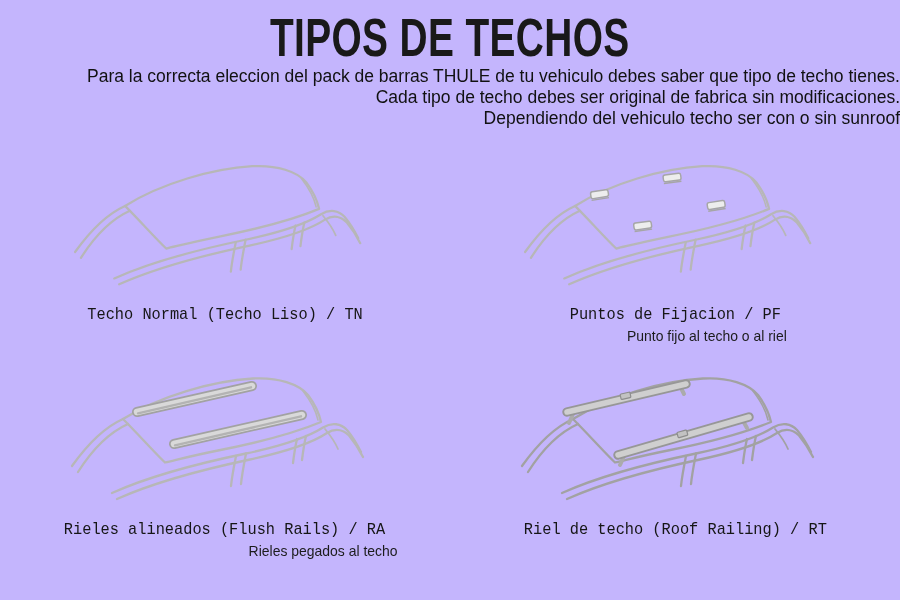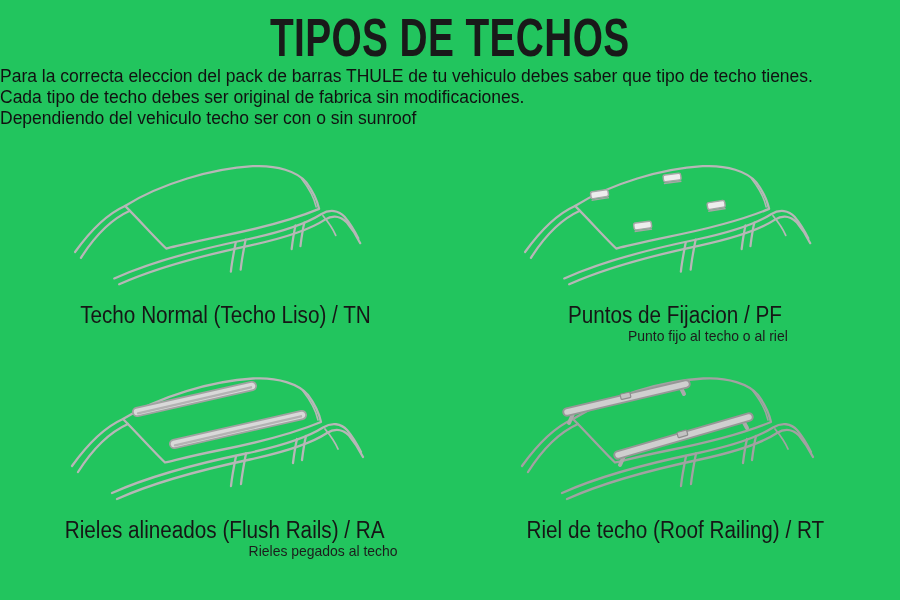--- a/index.html
+++ b/index.html
@@ -1,36 +1,36 @@
 <!DOCTYPE html>
 <html><head>
 <meta charset="utf-8">
 <style>
   html,body { margin:0; padding:0; background:#e9e9e9; }
   .page {
-    width:900px; height:600px; background:#22c55e; margin:0 auto;
+    width:900px; height:600px; background:#c4b5fd; margin:0 auto;
     font-family:"Liberation Sans", sans-serif; color:#141414;
     overflow:hidden; position:relative;
   }
   .title {
     margin:0; padding-top:10px; text-align:center;
     font-size:54px; line-height:1.0; font-weight:700; color:#191919;
   }
   .title .cond-title { display:inline-block; transform:scaleX(0.72); transform-origin:center; white-space:nowrap; letter-spacing:0.5px; }
-  .intro { text-align:left; font-size:17.5px; line-height:21px; margin-top:2px; color:#111; }
+  .intro { text-align:right; font-size:17.5px; line-height:21px; margin-top:2px; color:#111; }
   .intro div { white-space:nowrap; }
   .grid {
     display:grid; grid-template-columns:450px 450px; grid-template-rows:212px 216px;
     margin-top:4px;
   }
   .cell { display:flex; flex-direction:column; align-items:center; margin:0; }
   .roof { width:330px; height:150px; margin-top:20px; display:block; }
   .roof use { stroke:#b7b7b7; }
   .roof.rt use { stroke:#a2a2a2; }
-  .cap { font-size:23px; line-height:24px; text-align:center; margin-top:3px; color:#161616; }
+  .cap { font-size:17px; line-height:24px; text-align:center; margin-top:3px; color:#161616;font-family:Liberation Mono, monospace; }
   .sub { font-size:15px; line-height:18px; text-align:right; color:#1c1c1c; }
   .cond { display:inline-block; transform:scaleX(0.90); transform-origin:center; white-space:nowrap; }
   .sub .cond { transform:scaleX(0.93); }
   .defsonly { position:absolute; width:0; height:0; }
 </style>
 </head>
 <body>
 
 <div class="page">
 

